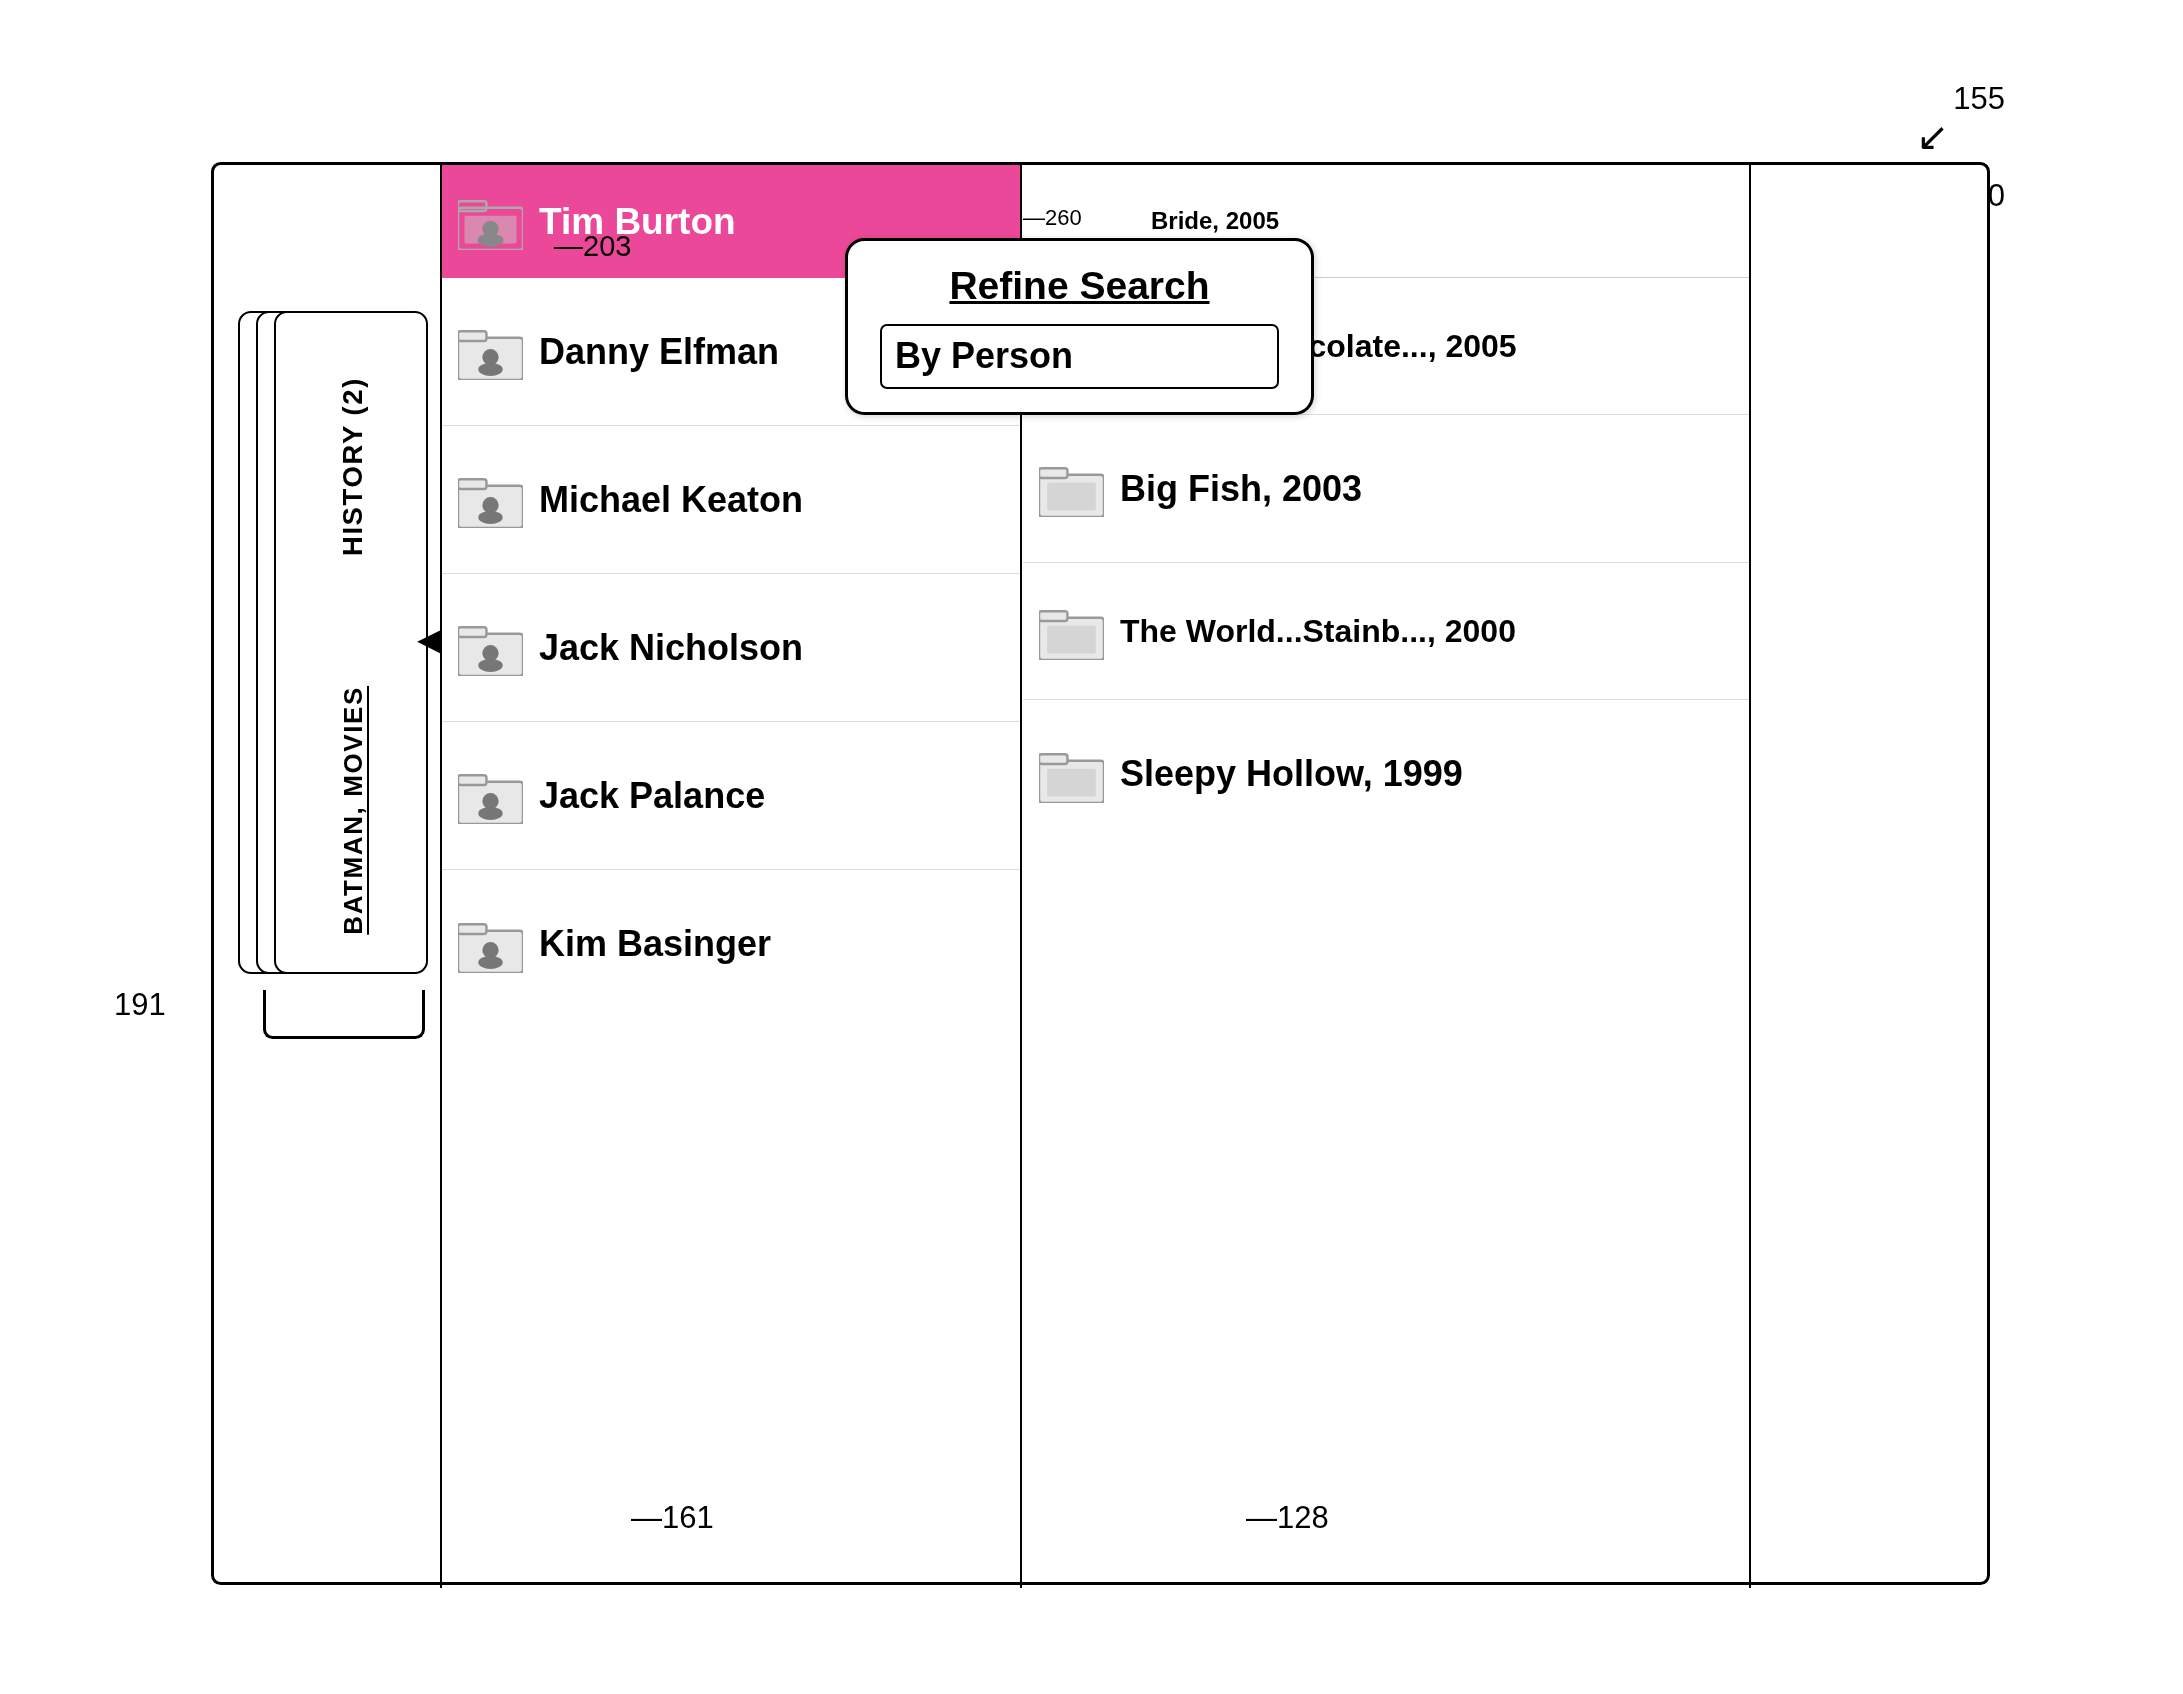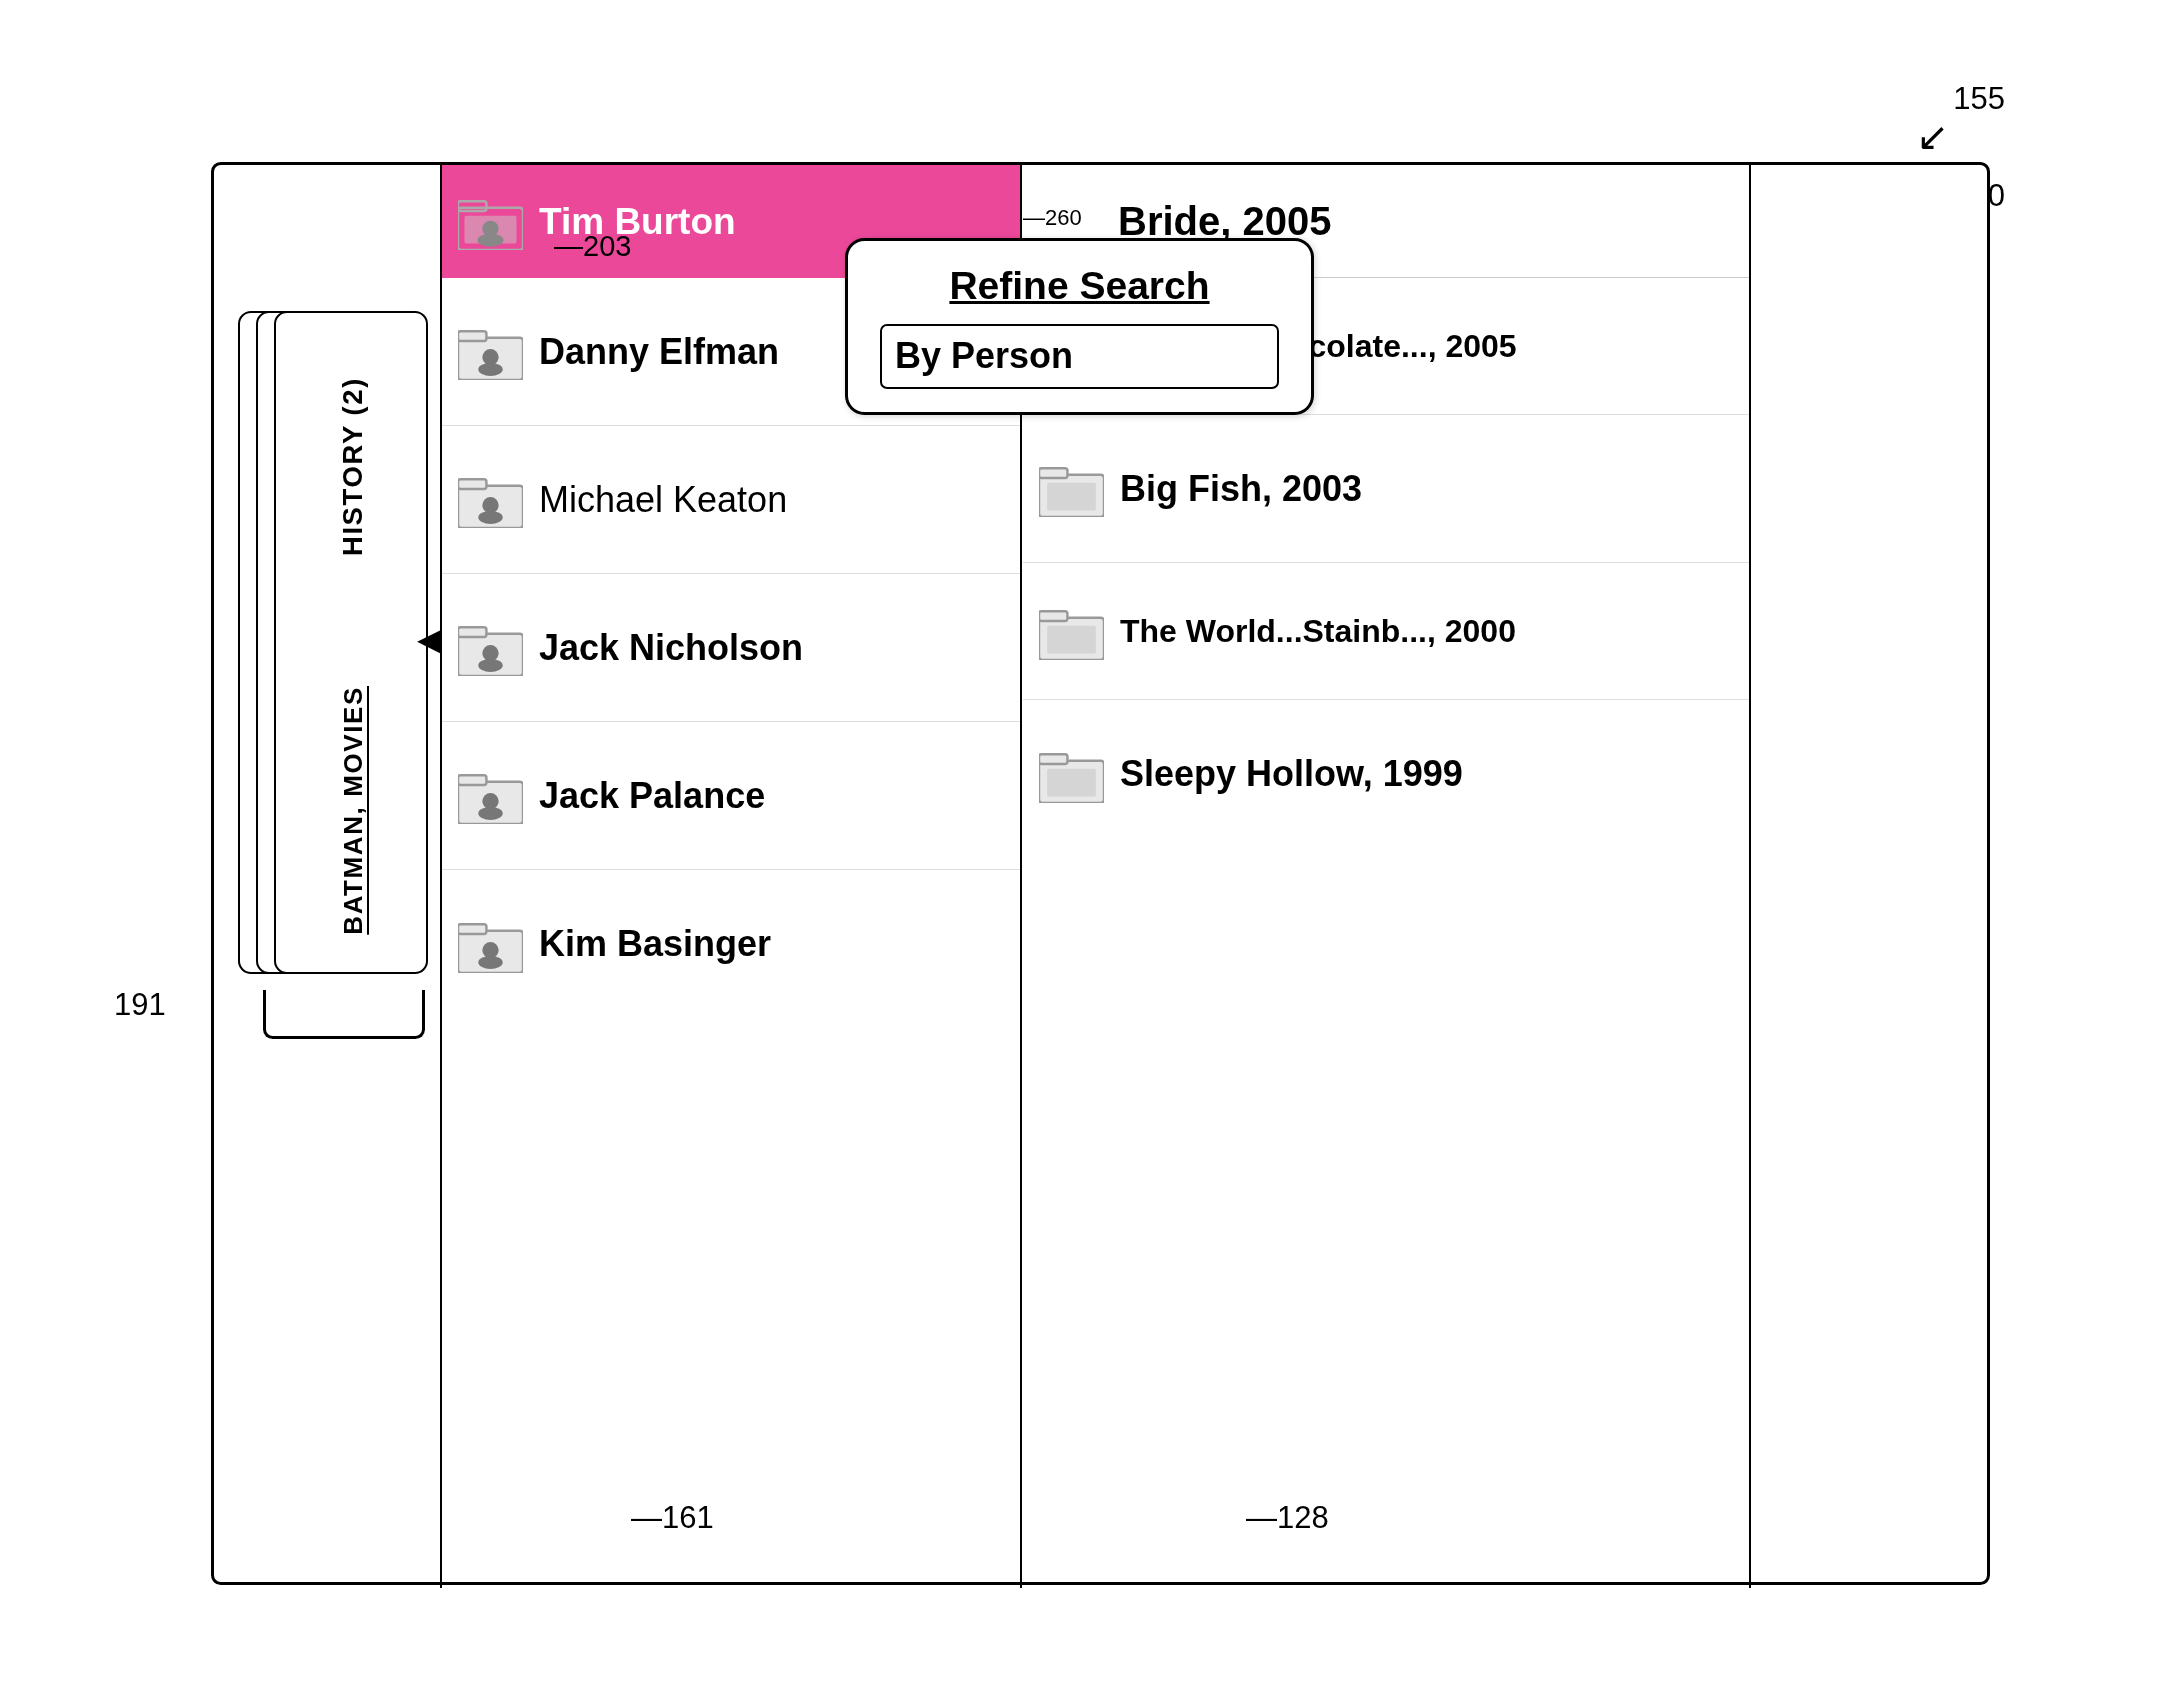--- a/index.html
+++ b/index.html
@@ -99,21 +99,21 @@
         <span style="font-size:36px; font-weight:bold; color:#000;">Danny Elfman</span>
       </div>
 
       <div class="list-item">
         <svg width="65" height="57" viewBox="0 0 80 70" style="margin-right:16px; flex-shrink:0;">
           <rect x="0" y="18" width="80" height="52" rx="4" fill="#e8e8e8" stroke="#999" stroke-width="3"></rect>
           <rect x="0" y="10" width="35" height="12" rx="3" fill="#e8e8e8" stroke="#999" stroke-width="3"></rect>
           <circle cx="40" cy="42" r="10" fill="#777"></circle>
           <ellipse cx="40" cy="57" rx="15" ry="8" fill="#777"></ellipse>
         </svg>
-        <span style="font-size:36px; font-weight:normal; color:#000;text-align:center;">Michael Keaton</span>
+        <span style="font-size:36px; font-weight:bold; color:#000;text-align:center;">Michael Keaton</span>
       </div>
 
       <div class="list-item">
         <svg width="65" height="57" viewBox="0 0 80 70" style="margin-right:16px; flex-shrink:0;">
           <rect x="0" y="18" width="80" height="52" rx="4" fill="#e8e8e8" stroke="#999" stroke-width="3"></rect>
           <rect x="0" y="10" width="35" height="12" rx="3" fill="#e8e8e8" stroke="#999" stroke-width="3"></rect>
           <circle cx="40" cy="42" r="10" fill="#777"></circle>
           <ellipse cx="40" cy="57" rx="15" ry="8" fill="#777"></ellipse>
         </svg>
         <span style="font-size:36px; font-weight:bold; color:#000;">Jack Nicholson</span>
@@ -137,21 +137,21 @@
           <ellipse cx="40" cy="57" rx="15" ry="8" fill="#777"></ellipse>
         </svg>
         <span style="font-size:36px; font-weight:bold; color:#000;">Kim Basinger</span>
       </div>
     </div>
 
     <div style="position:absolute; left:809px; top:0; width:728px; height:1423px; border-right:2.4px solid #000; border-left: none;">
 
       <div style="height:113px; border-bottom:0.8px solid #ccc; display:flex; align-items:center; padding-left:16px;">
 
-        <span style="font-size:40px; font-weight:bold; color:#000; margin-left:79px;">Bride, 2005</span>
+        <span style="font-size:24px; font-weight:bold; color:#000; margin-left:112px;">Bride, 2005</span>
       </div>
 
       <div class="list-item" style="height:137px;">
         <svg width="65" height="57" viewBox="0 0 80 70" style="margin-right:16px; flex-shrink:0;">
           <rect x="0" y="18" width="80" height="52" rx="4" fill="#e8e8e8" stroke="#999" stroke-width="3"></rect>
           <rect x="0" y="10" width="35" height="12" rx="3" fill="#e8e8e8" stroke="#999" stroke-width="3"></rect>
           <rect x="10" y="28" width="60" height="34" rx="2" fill="#c8c8c8" opacity="0.6"></rect>
         </svg>
         <span style="font-size:32px; font-weight:bold; color:#000;">Charlie..Chocolate..., 2005</span>
       </div>

